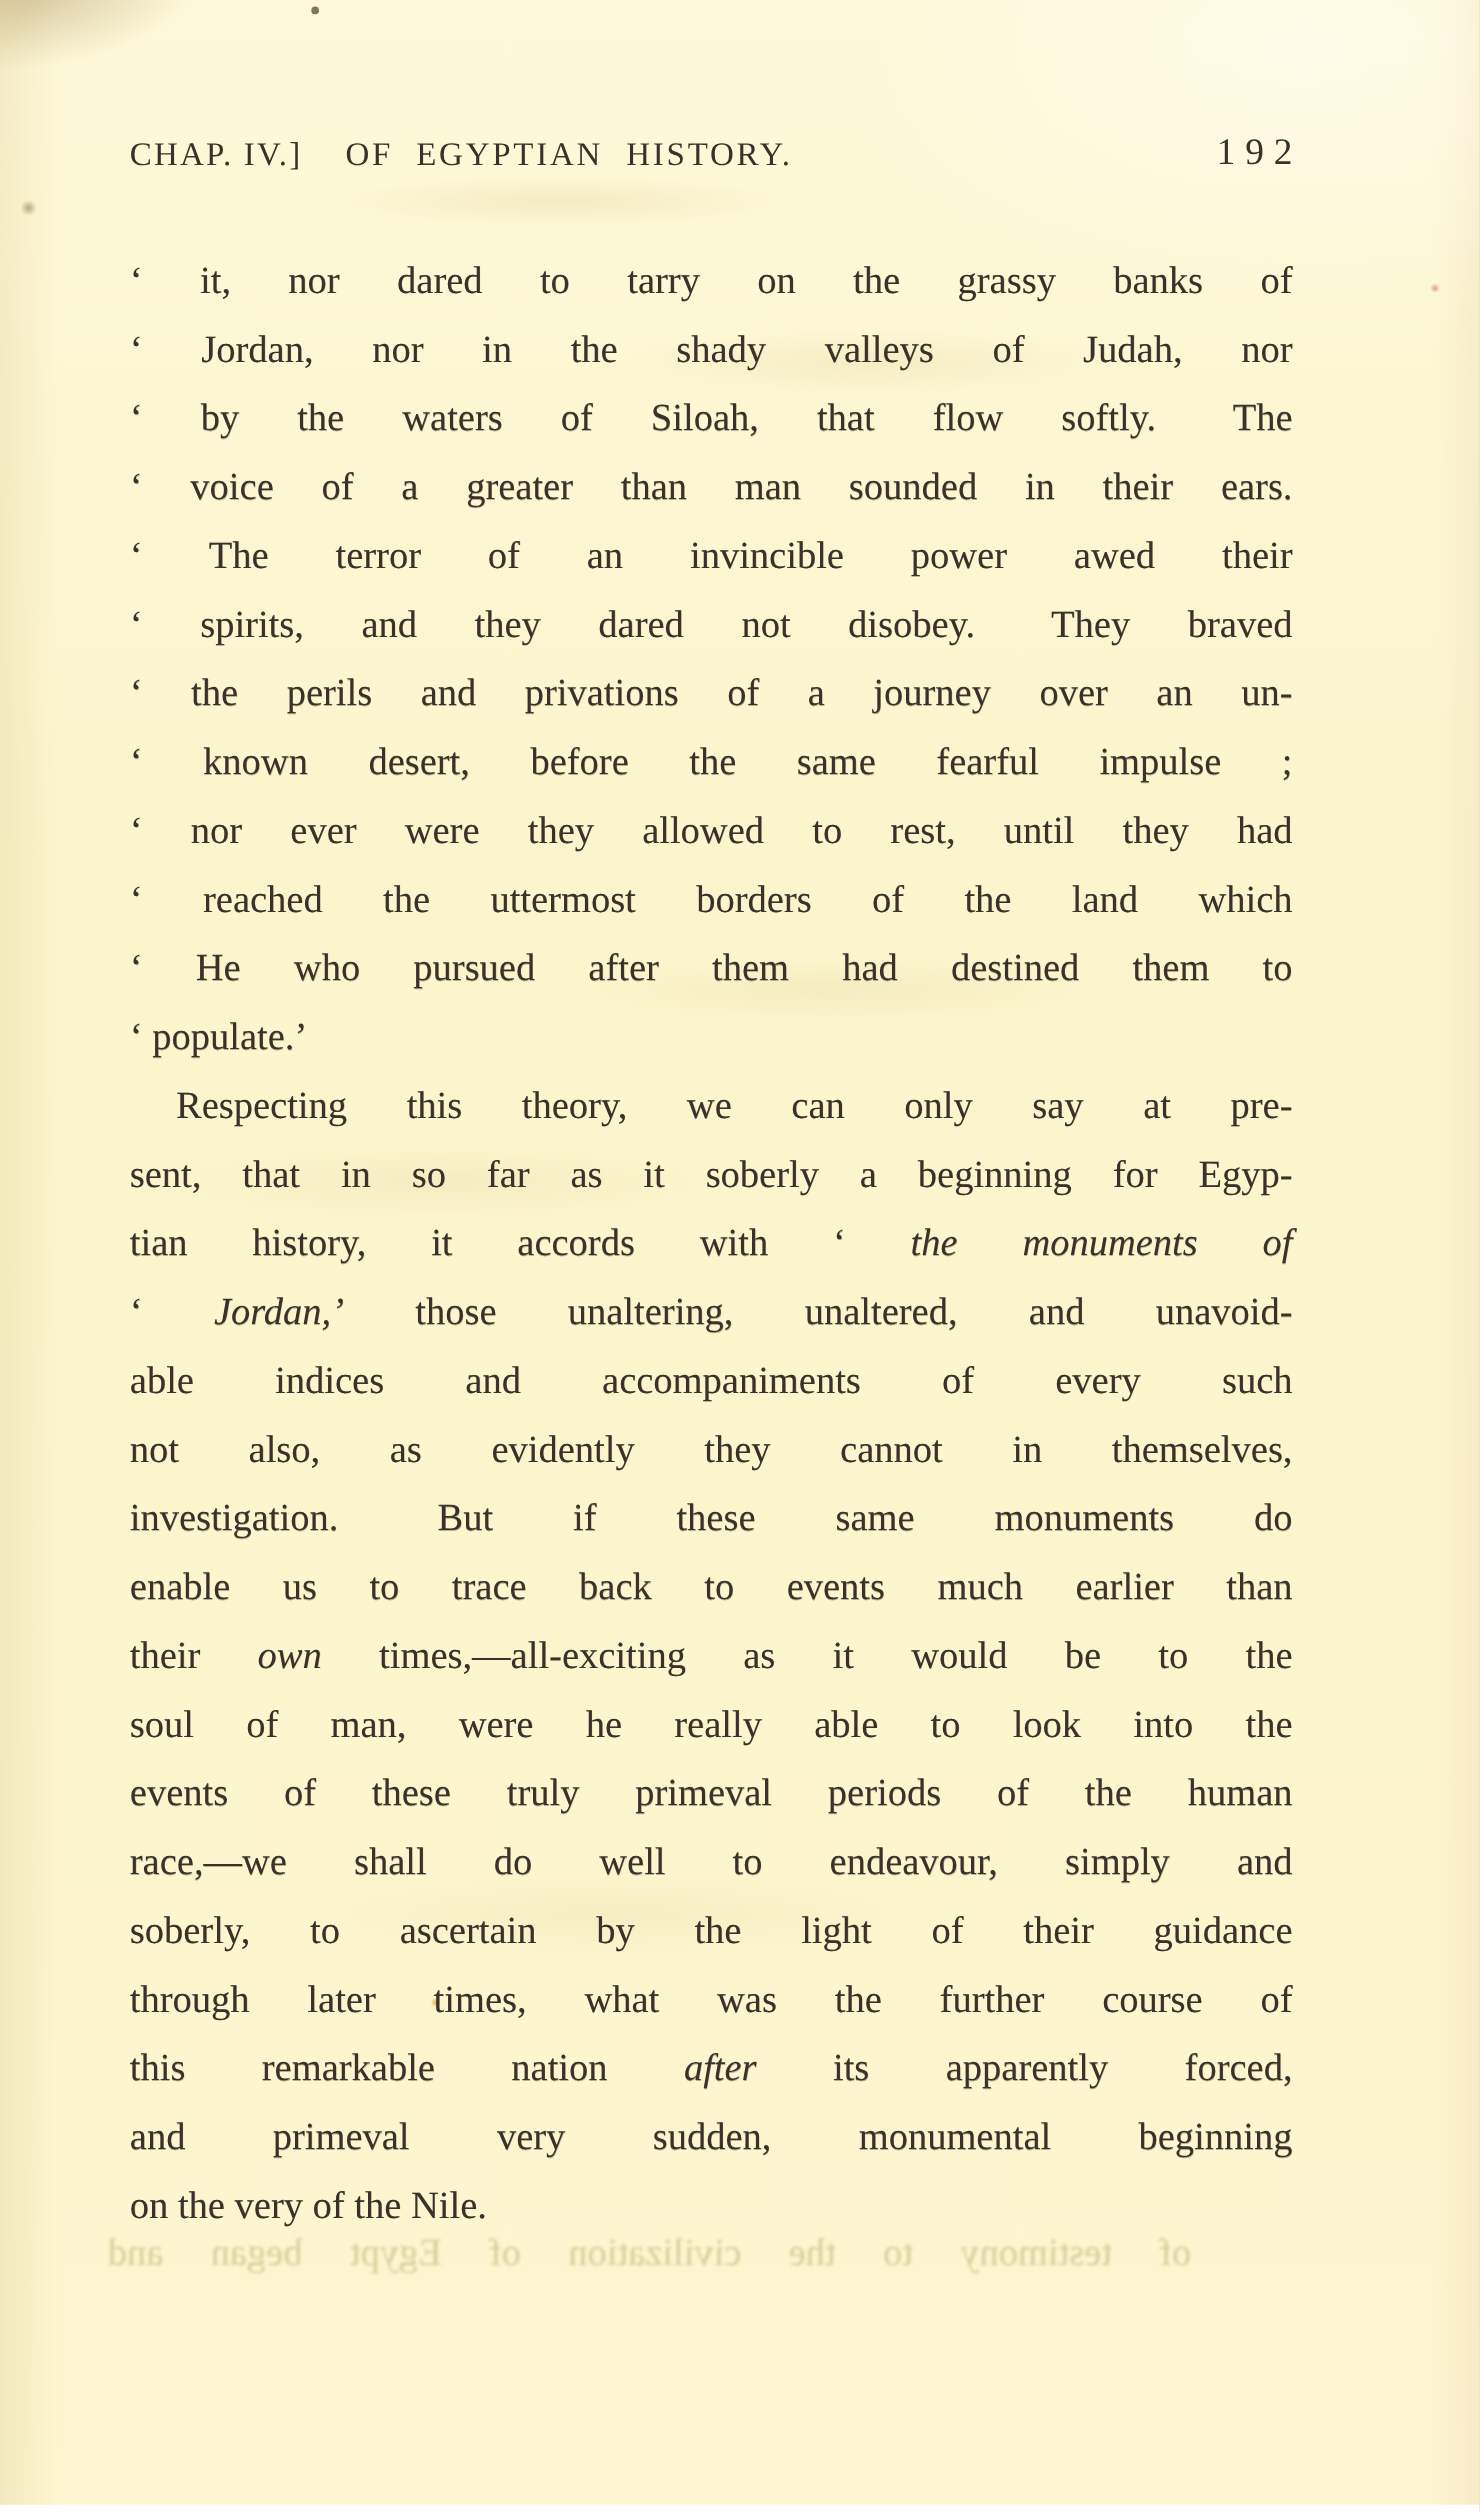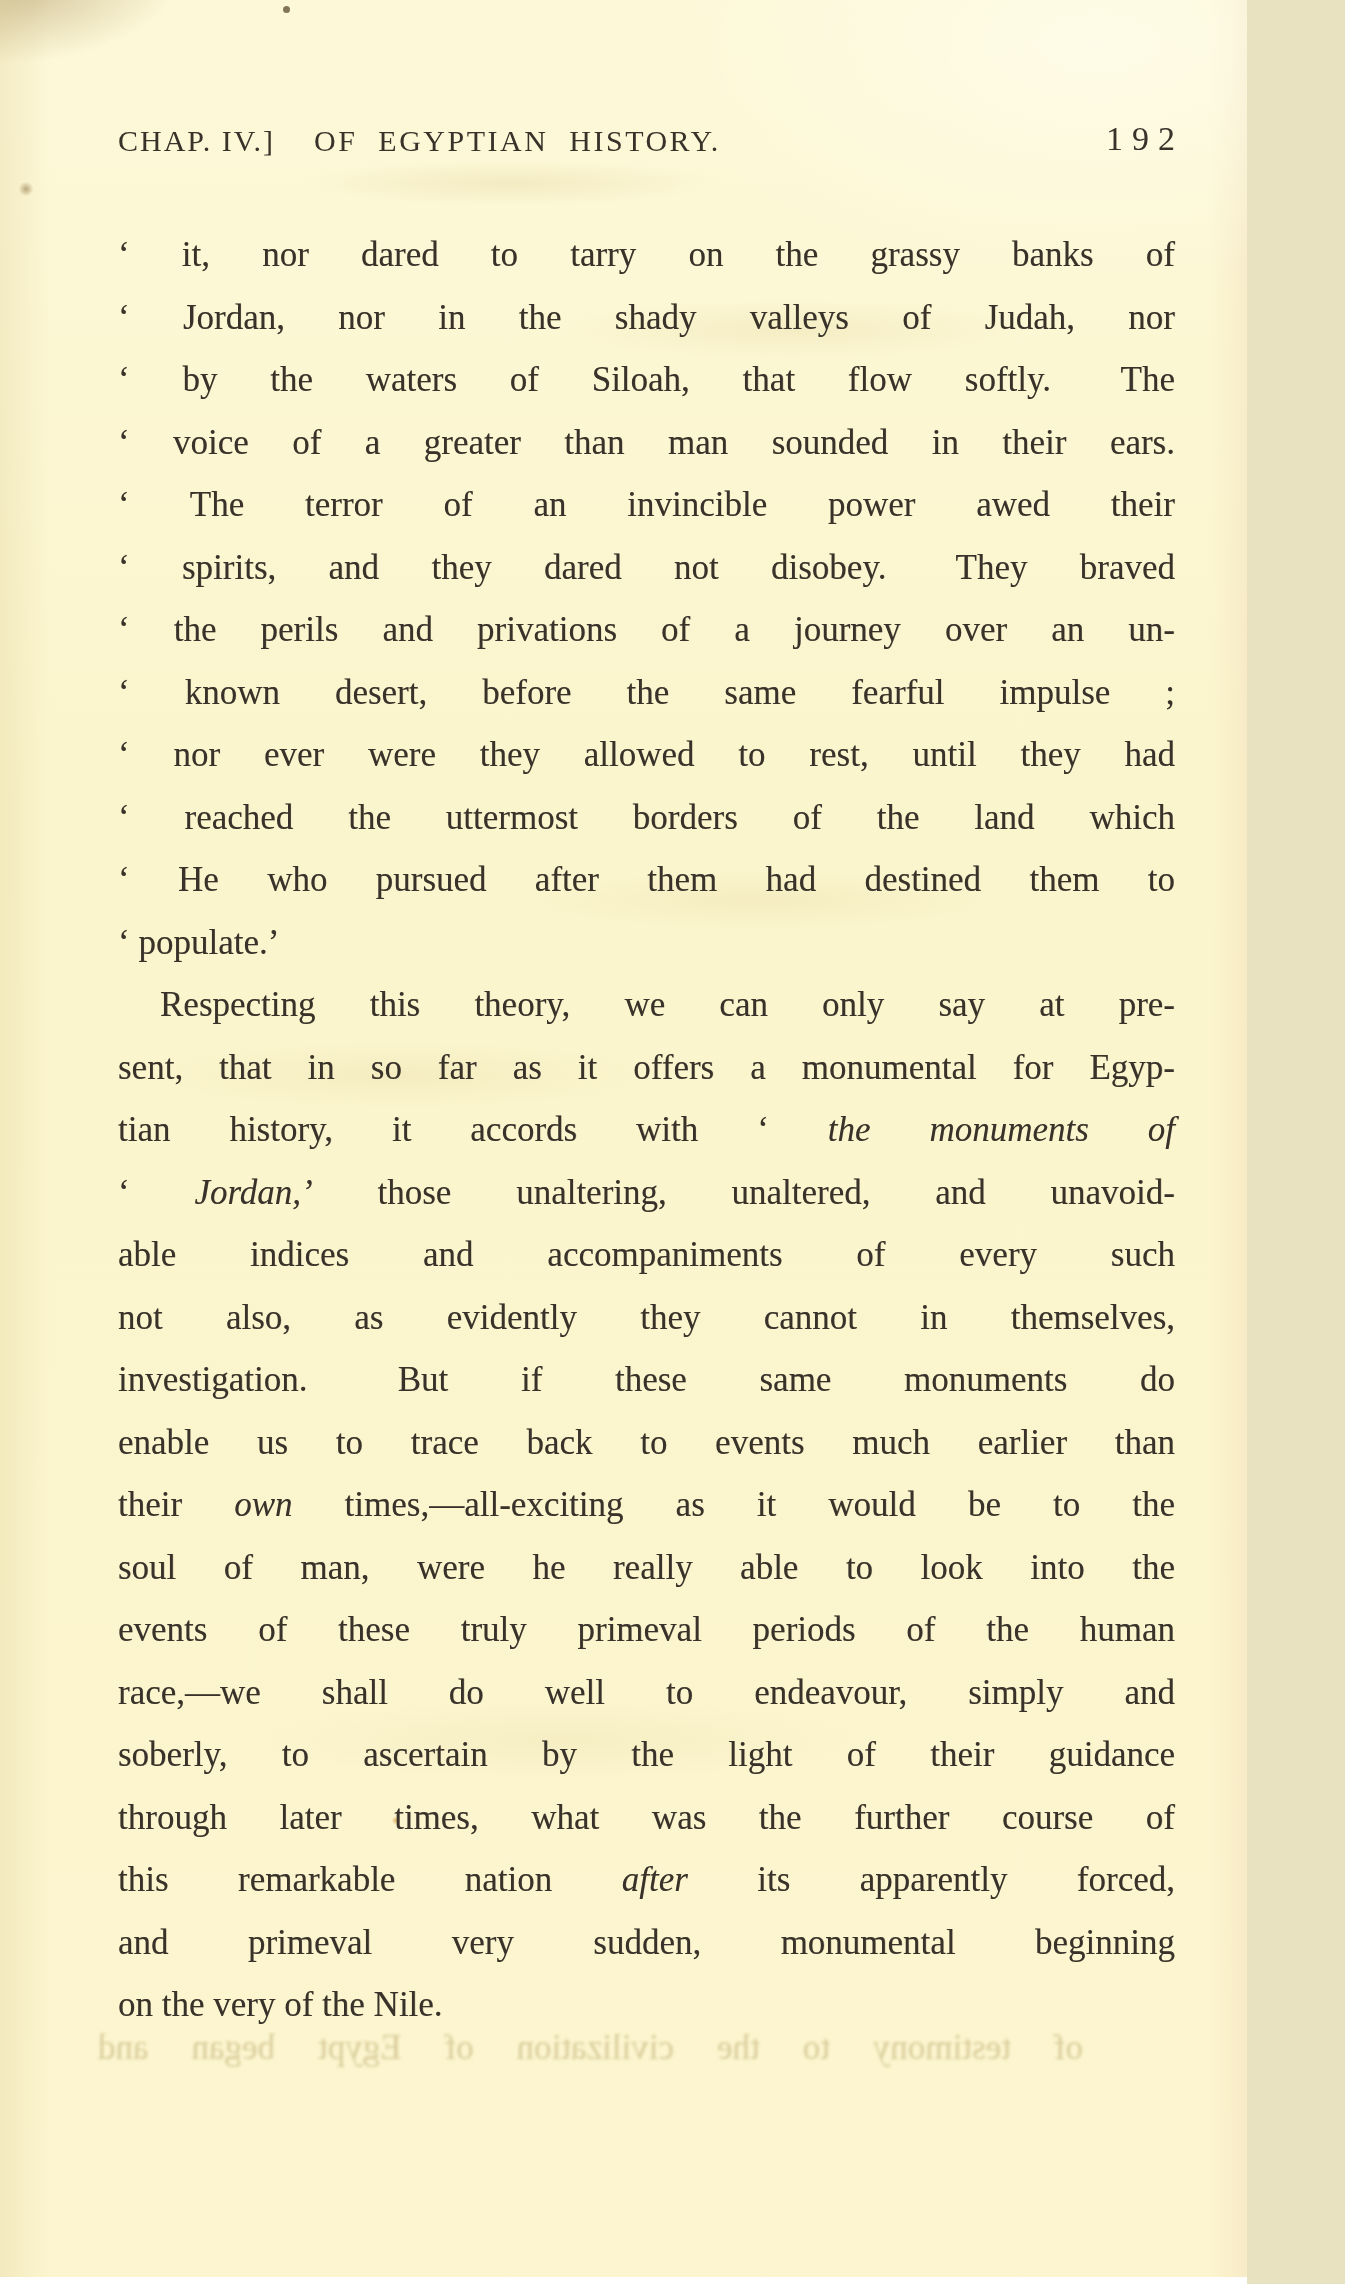--- a/index.html
+++ b/index.html
@@ -1,19 +1,19 @@
 <!DOCTYPE html>
 <html style="--paper: #fbf5cd; --ink: #38322a; --page_edge: #ffffff;"><head>
 <meta charset="utf-8">
 <style>
   html,body { margin:0; padding:0; }
   body { width:1345px; height:2284px; background:#e9e2c0; }
 
   .page {
-    position:relative; width:1247px; height:2284px; overflow:hidden;
+    position:relative; width:1345px; height:2284px; overflow:hidden;
     background:
       radial-gradient(ellipse 620px 340px at 88% 2%, rgba(255,255,244,0.55), rgba(255,255,244,0) 70%),
       radial-gradient(ellipse 900px 500px at 50% 115%, rgba(244,232,180,0.5), rgba(244,232,180,0) 70%),
       linear-gradient(90deg, rgba(196,172,104,0.16), rgba(196,172,104,0) 4%),
       linear-gradient(270deg, rgba(228,190,160,0.18), rgba(228,190,160,0) 3%),
       linear-gradient(180deg, #fdf8d8 0%, var(--paper,#fbf5cd) 35%, #fcf5cf 100%);
     font-family:"Liberation Serif","DejaVu Serif",serif;
     color:var(--ink,#38322a);
   }
 
@@ -94,21 +94,21 @@
       <div class="line"><span>‘ voice of a greater than man sounded in their ears.</span></div>
       <div class="line"><span>‘ The terror of an invincible power awed their</span></div>
       <div class="line"><span>‘ spirits, and they dared not disobey.  They braved</span></div>
       <div class="line"><span>‘ the perils and privations of a journey over an un-</span></div>
       <div class="line"><span>‘ known desert, before the same fearful impulse ;</span></div>
       <div class="line"><span>‘ nor ever were they allowed to rest, until they had</span></div>
       <div class="line"><span>‘ reached the uttermost borders of the land which</span></div>
       <div class="line"><span>‘ He who pursued after them had destined them to</span></div>
       <div class="line no-just"><span>‘ populate.’</span></div>
       <div class="line indent"><span>Respecting this theory, we can only say at pre-</span></div>
-      <div class="line"><span>sent, that in so far as it offers a monumental for Egyp-</span></div>
+      <div class="line"><span>sent, that in so far as it soberly a beginning for Egyp-</span></div>
       <div class="line"><span>tian history, it accords with ‘ </span><i>the monuments of</i></div>
       <div class="line"><span>‘ </span><i>Jordan,’</i><span> those unaltering, unaltered, and unavoid-</span></div>
       <div class="line"><span>able indices and accompaniments of every such</span></div>
       <div class="line"><span>not also, as evidently they cannot in themselves,</span></div>
       <div class="line"><span>investigation.  But if these same monuments do</span></div>
       <div class="line"><span>enable us to trace back to events much earlier than</span></div>
       <div class="line"><span>their </span><i>own</i><span> times,—all-exciting as it would be to the</span></div>
       <div class="line"><span>soul of man, were he really able to look into the</span></div>
       <div class="line"><span>events of these truly primeval periods of the human</span></div>
       <div class="line"><span>race,—we shall do well to endeavour, simply and</span></div>

